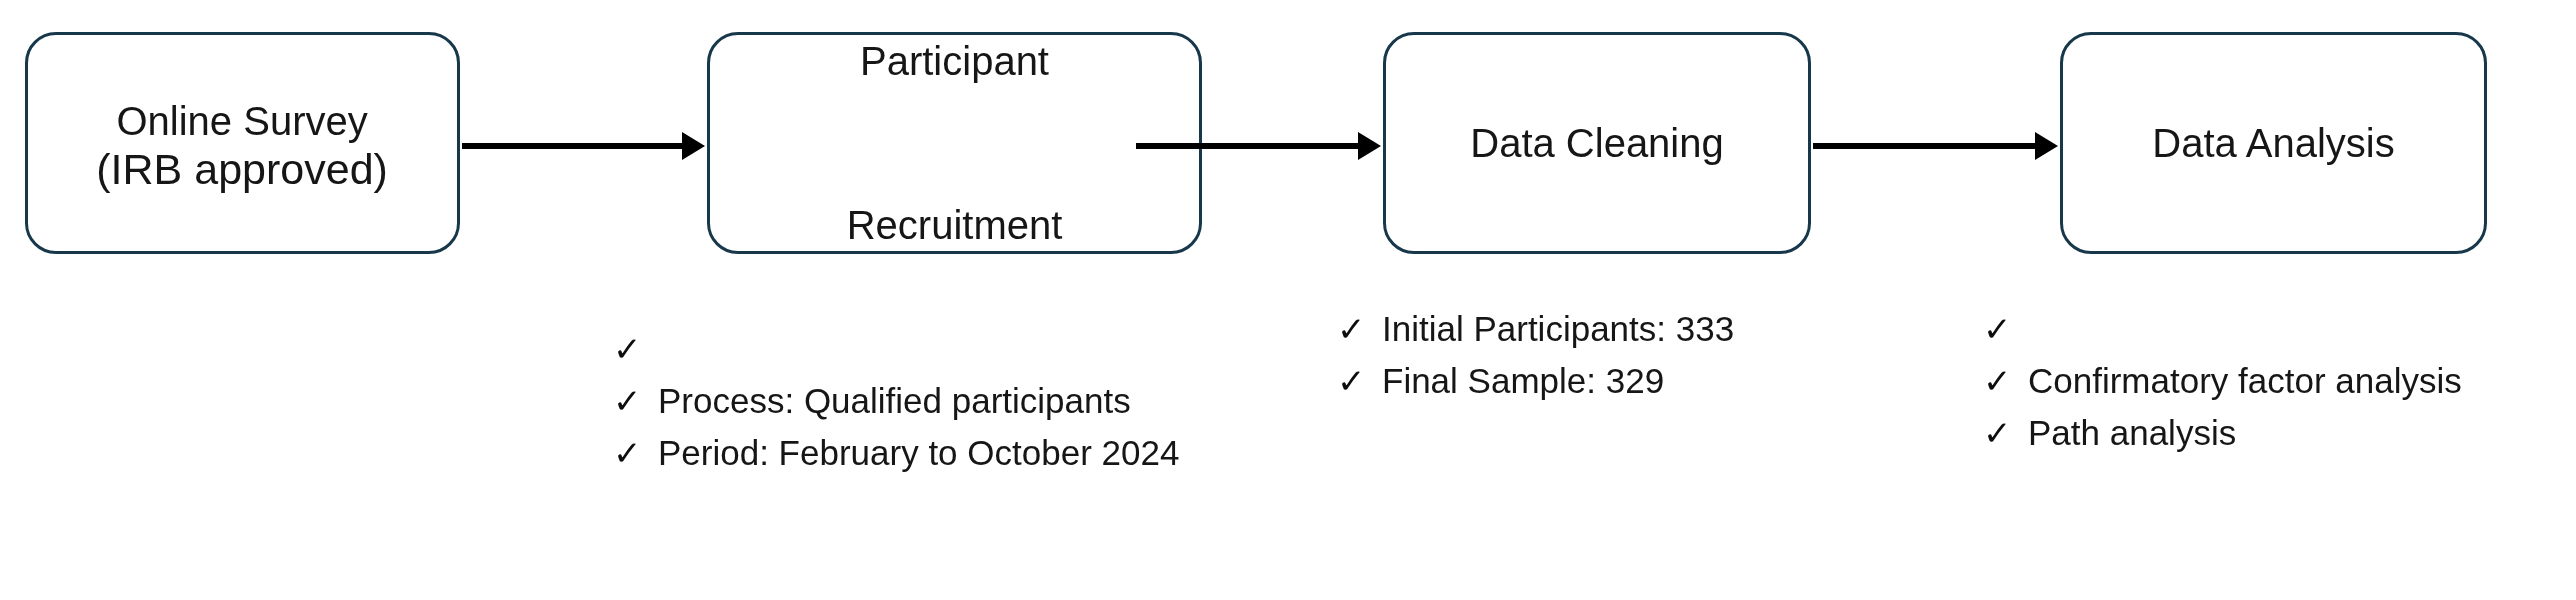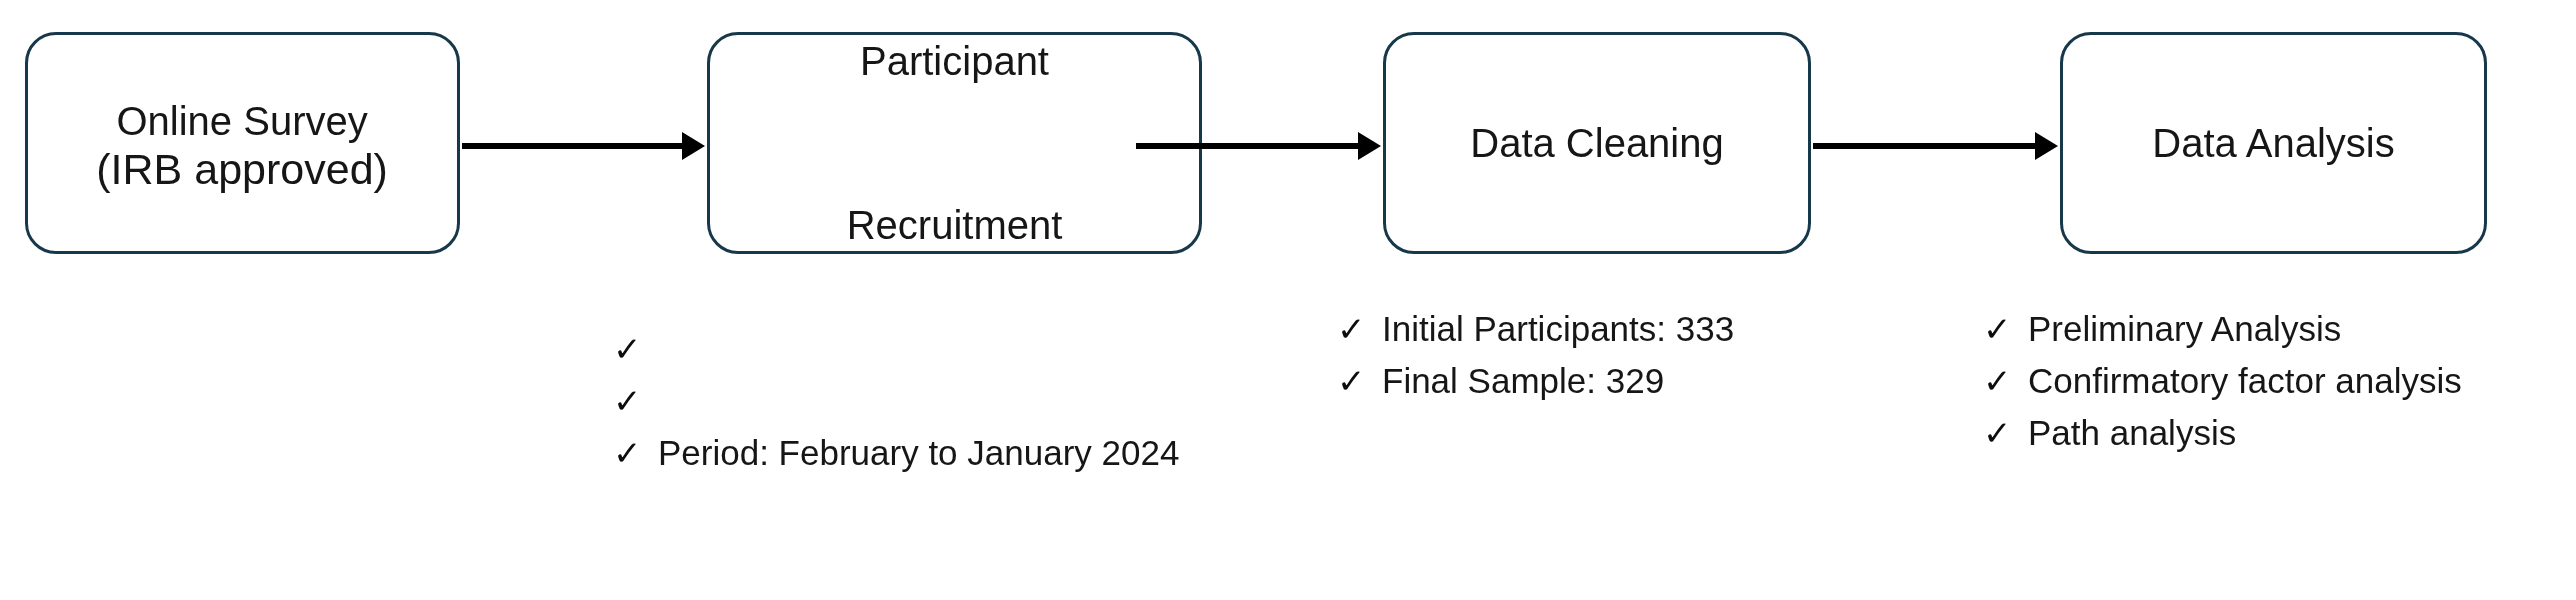--- a/index.html
+++ b/index.html
@@ -146,26 +146,27 @@
     <div class="arrow-head"></div>
   </div>
 
   <div class="checklist checklist-2">
     <div class="check-item">
       <span class="check-glyph">✓</span>
     </div>
     <div class="check-item">
       <span class="check-glyph">✓</span>
       <span class="check-text">
-      </span>
-    </div>
-    <div class="check-item">
-      <span class="check-glyph">✓</span>
-      <span class="check-text">
-        <span class="check-line">Period: February to January 2024</span>
+        <span class="check-line">Process: Qualified participants</span>
+      </span>
+    </div>
+    <div class="check-item">
+      <span class="check-glyph">✓</span>
+      <span class="check-text">
+        <span class="check-line">Period: February to October 2024</span>
       </span>
     </div>
   </div>
 
   <div class="checklist checklist-3">
     <div class="check-item">
       <span class="check-glyph">✓</span>
       <span class="check-text">
         <span class="check-line">Initial Participants: 333</span>
       </span>
@@ -174,23 +175,20 @@
       <span class="check-glyph">✓</span>
       <span class="check-text">
         <span class="check-line">Final Sample: 329</span>
       </span>
     </div>
   </div>
 
   <div class="checklist checklist-4">
     <div class="check-item">
       <span class="check-glyph">✓</span>
-      <span class="check-text">
-        <span class="check-line">Preliminary Analysis</span>
-      </span>
     </div>
     <div class="check-item">
       <span class="check-glyph">✓</span>
       <span class="check-text">
         <span class="check-line">Confirmatory factor analysis</span>
       </span>
     </div>
     <div class="check-item">
       <span class="check-glyph">✓</span>
       <span class="check-text">

